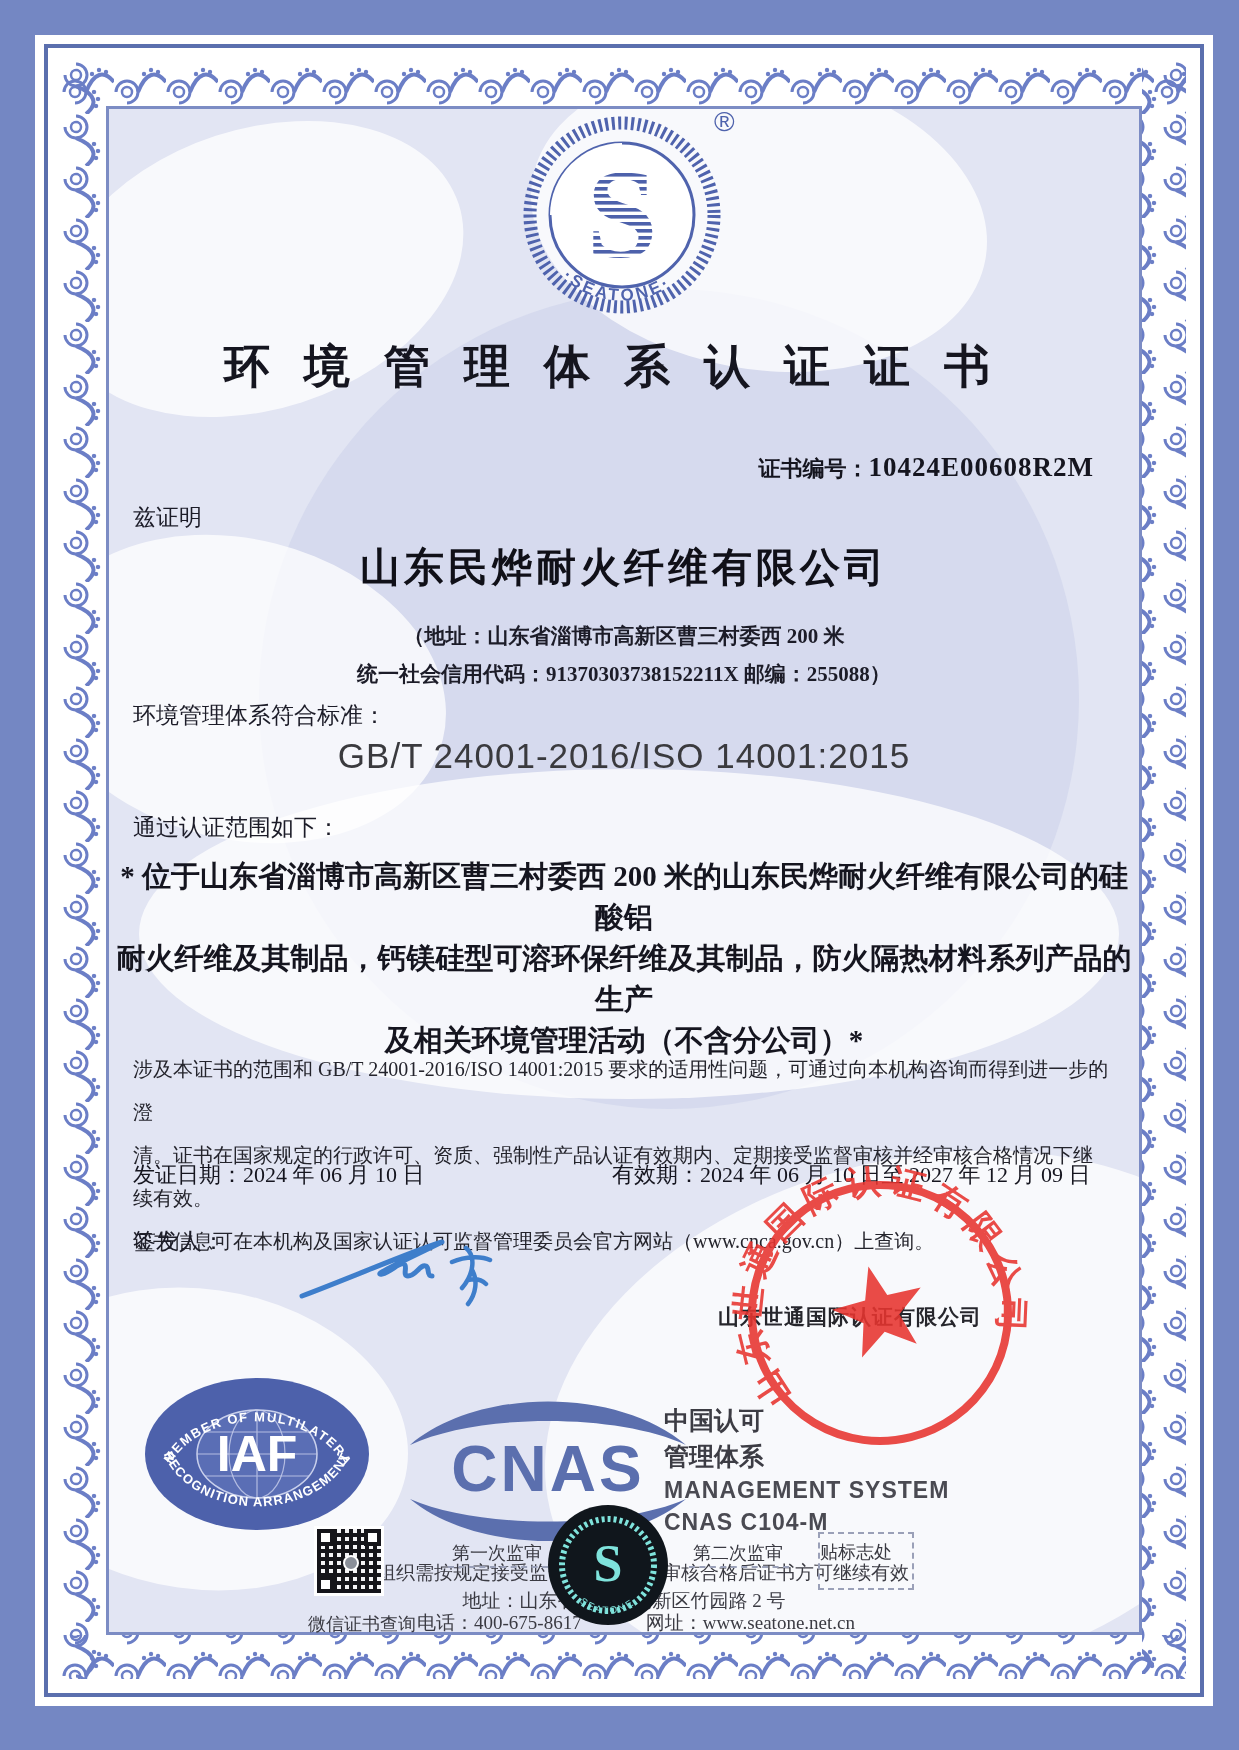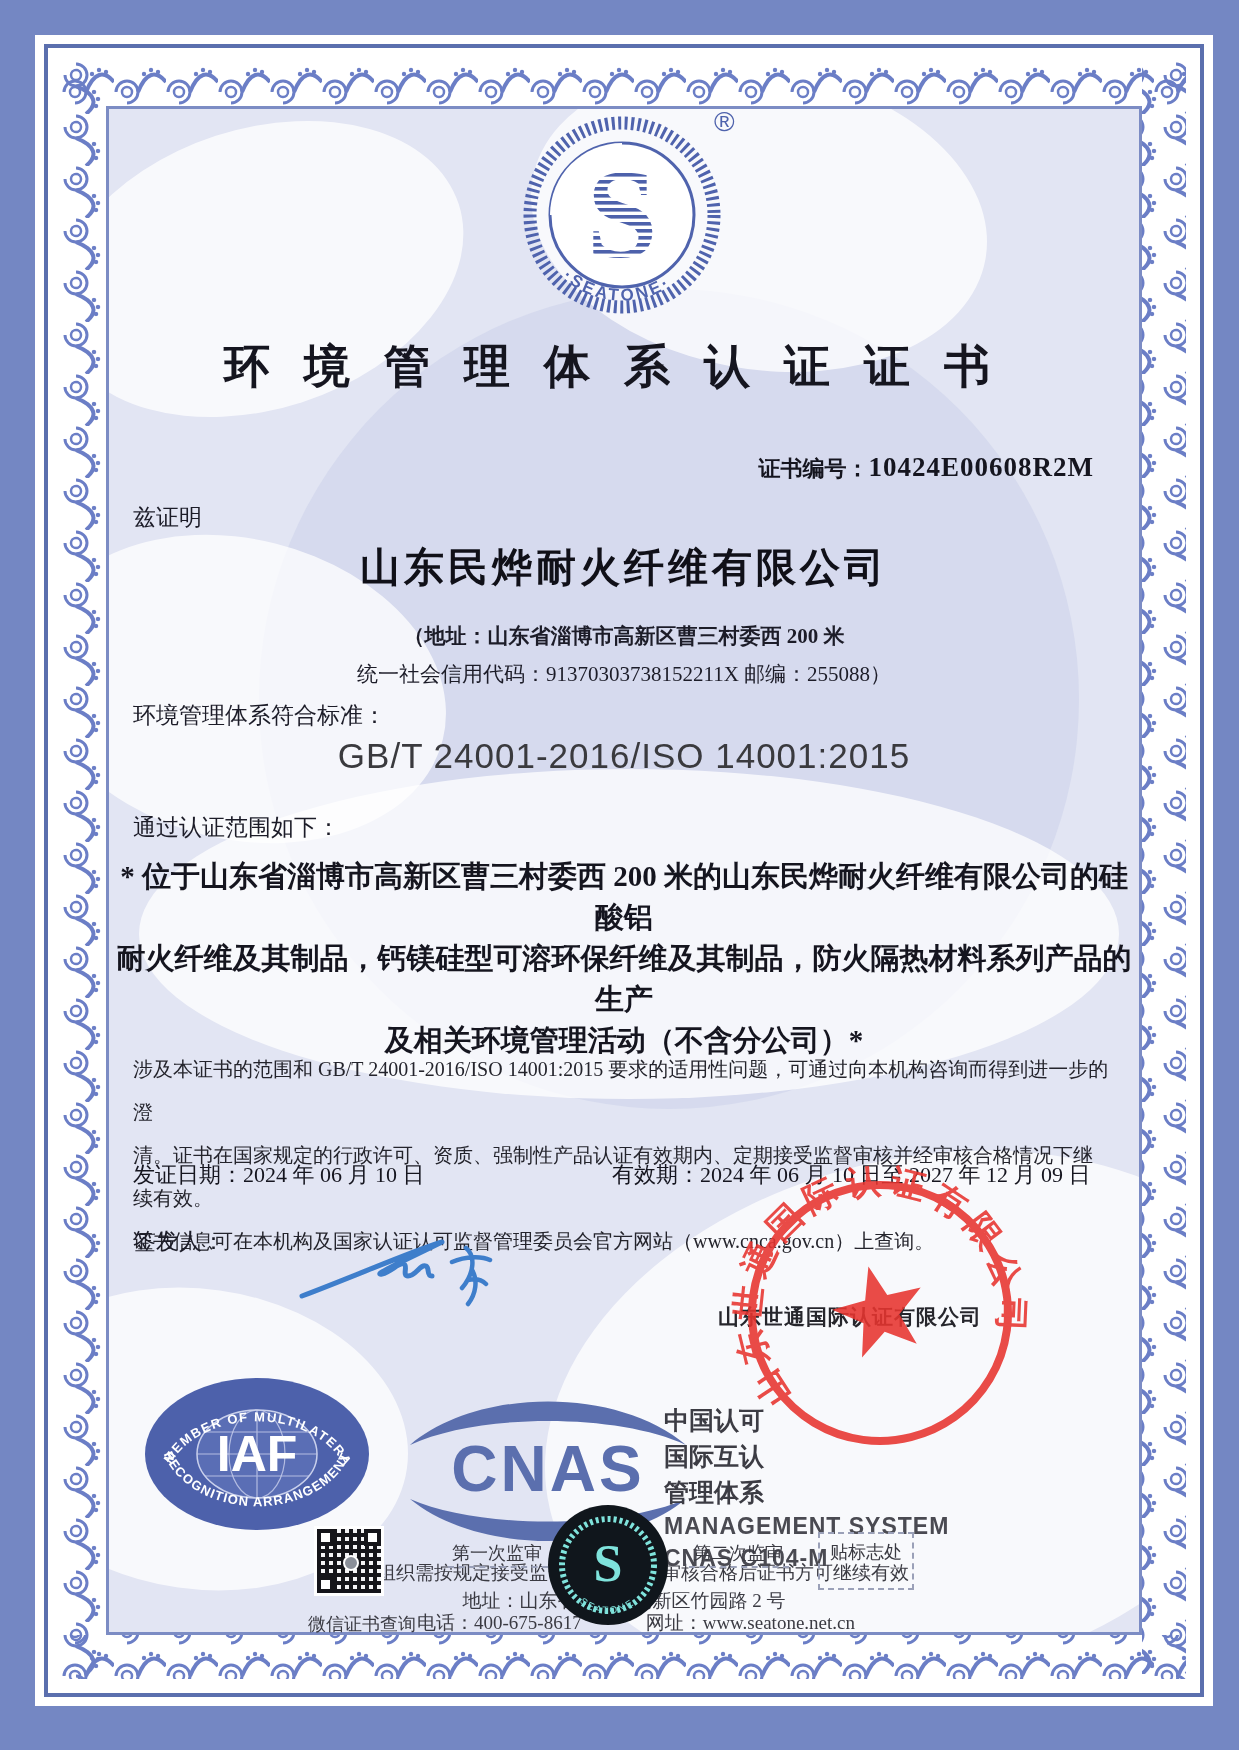--- a/index.html
+++ b/index.html
@@ -20,21 +20,21 @@
   .wm-globe{left:150px;top:180px;width:820px;height:820px;background:#c9d0e9;opacity:.5;}
   .wm-white{background:#ffffff;opacity:.75;}
   
   .center-line{left:109px;right:100px;text-align:center;}
   .title{top:336px;font-size:46px;font-weight:bold;letter-spacing:34px;color:#15151f;}
   .certno{top:452px;right:145px;font-size:22px;font-weight:bold;color:#15151f;}
   .certno .num{font-size:27px;letter-spacing:1px;}
   .hereby{left:133px;top:502px;font-size:23px;}
   .company{top:540px;font-size:40px;font-weight:bold;letter-spacing:4px;color:#101018;}
   .addr{top:622px;font-size:21px;font-weight:bold;}
-  .credit{top:660px;font-size:21px;font-weight:normal;}
+  .credit{top:660px;font-size:21px;font-weight:bold;}
   .stdlabel{left:133px;top:700px;font-size:23px;}
   .standard{top:736px;font-size:35px;color:#3a3a3e;font-family:"Liberation Sans","DejaVu Sans",sans-serif;letter-spacing:1px;}
   .scopelabel{left:133px;top:812px;font-size:23px;}
   .scope{top:856px;font-size:29px;font-weight:bold;line-height:41px;color:#15151f;}
   .note{left:133px;top:1048px;width:978px;font-size:20px;line-height:43px;color:#24242c;}
   .issuerow{top:1160px;font-size:22px;color:#15151f;}
   .issuedate{left:133px;}
   .valid{left:612px;}
   .signer{left:133px;top:1226px;font-size:23px;}
   .issuer-name{left:718px;top:1303px;font-size:21px;font-weight:bold;color:#26262c;letter-spacing:1px;z-index:3;}
@@ -50,21 +50,21 @@
   .qr-finder{position:absolute;width:17px;height:17px;border:4px solid #15151a;background:#fff;box-sizing:border-box;}
   .qr-f1{left:0;top:0;} .qr-f2{right:0;top:0;} .qr-f3{left:0;bottom:0;}
   .qr-logo{position:absolute;left:26px;top:26px;width:12px;height:12px;border-radius:50%;background:#8a8f99;border:2px solid #fff;}
   .wechat{left:308px;top:1612px;font-size:18px;color:#3a3a42;z-index:4;}
   
   .foot{font-size:18px;color:#3a3a42;z-index:4;}
   .audit1{left:452px;top:1541px;}
   .audit2{left:693px;top:1541px;}
   .audit-line{height:0;border-bottom:2px dashed #9aa0b8;z-index:4;}
   .sticker-box{left:818px;top:1532px;width:96px;height:58px;border:2px dashed #9aa0b8;z-index:4;
-               text-align:center;padding-top:6px;box-sizing:border-box;font-size:18px;color:#3a3a42;}
+               text-align:left;padding-top:6px;box-sizing:border-box;font-size:18px;color:#3a3a42;}
   .foot-note{top:1560px;font-size:19px;z-index:2;}
   .foot-addr{top:1588px;font-size:19px;z-index:2;}
   .foot-contact{top:1610px;font-size:19px;z-index:2;padding-left:24px;}
   .foot-contact .gap{display:inline-block;width:64px;}
   .svgmark{position:absolute;}
   .z2{z-index:2;} .z3{z-index:3;} .z4{z-index:4;} .z5{z-index:5;}
 </style>
 </head>
 <body>
 
@@ -196,21 +196,20 @@
   </svg>
 
   <svg class="svgmark z3" style="left:398px;top:1382px;" width="300" height="170" viewBox="-150 -85 300 170">
     <path d="M-138,-22 C-70,-80 70,-80 138,-22 C70,-54 -70,-54 -138,-22 Z" fill="#5b6fae"></path>
     <path d="M-138,32 C-70,88 70,88 138,32 C70,62 -70,62 -138,32 Z" fill="#5b6fae"></path>
     <text y="24" text-anchor="middle" font-size="64" font-weight="bold" fill="#5b6fae" letter-spacing="3" font-family="Liberation Sans, DejaVu Sans, sans-serif">CNAS</text>
   </svg>
 
   <div class="abs cnas-block">
     <div class="zh">中国认可</div>
-    <div class="zh">国际互认</div>
     <div class="zh">管理体系</div>
     <div class="en">MANAGEMENT SYSTEM</div>
     <div class="en">CNAS C104-M</div>
   </div>
 
   <div class="abs qr">
     <div class="qr-noise">
       <div class="qr-finder qr-f1"></div>
       <div class="qr-finder qr-f2"></div>
       <div class="qr-finder qr-f3"></div>

